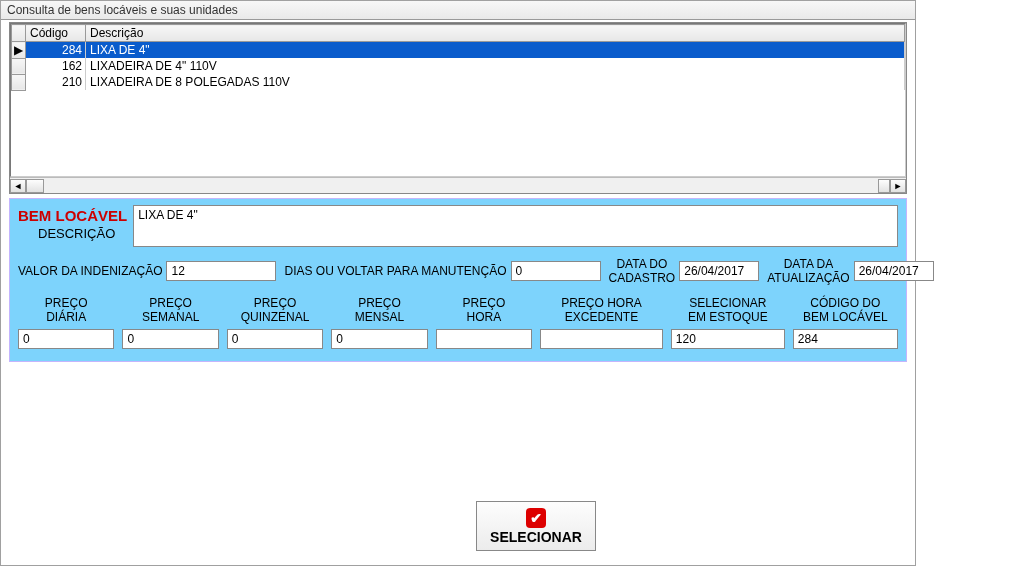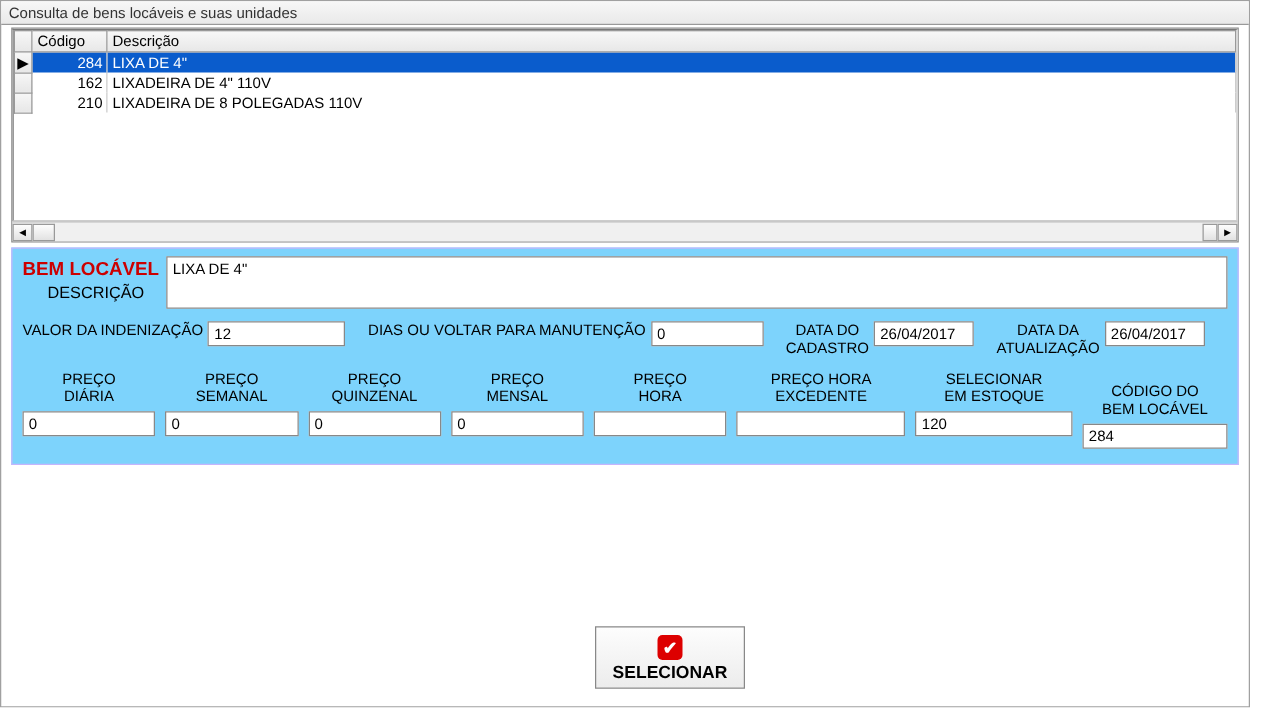--- a/index.html
+++ b/index.html
@@ -7,21 +7,21 @@
     margin: 0;
     padding: 0;
     font-family: Arial, sans-serif;
     font-size: 12px;
     background: #fff;
     width: 1024px;
     height: 566px;
     overflow: hidden;
   }
   .window {
-    width: 1000px;
+    width: 916px;
     height: 566px;
     border: 1px solid #a0a0a0;
     background: #fff;
     position: relative;
   }
   .titlebar {
     background: linear-gradient(#f7f7f7, #e9e9e9);
     border-bottom: 1px solid #999;
     padding: 2px 6px;
     font-size: 12px;
@@ -179,20 +179,21 @@
     height: 42px;
     border: 1px solid #888;
     font-family: Arial;
     font-size: 12px;
     padding: 2px 4px;
     resize: none;
     overflow-y: scroll;
   }
   .dp-row2 {
     display: flex;
+    align-items: center;
     gap: 4px;
     margin-bottom: 12px;
     flex-wrap: nowrap;
   }
   input.field {
     border: 1px solid #888;
     font-family: Arial;
     font-size: 12px;
     padding: 2px 4px;
     height: 20px;
@@ -352,21 +353,21 @@
         <div class="col" style="width: 140px;">
           <div class="col-label">PREÇO HORA
 EXCEDENTE</div>
           <input class="field" style="">
         </div>
         <div class="col" style="width: 130px;">
           <div class="col-label">SELECIONAR
 EM ESTOQUE</div>
           <input class="field" value="120" style="">
         </div>
-        <div class="col" style="width: 120px; margin-top: 10px;">
+        <div class="col" style="width: 120px;">
           <div class="col-label">CÓDIGO DO
 BEM LOCÁVEL</div>
           <input class="field" value="284" style="">
         </div>
       </div>
   </div>
 
   <button class="btn-selecionar">
     <span class="icon-check">✔</span>
     <span>SELECIONAR</span>

